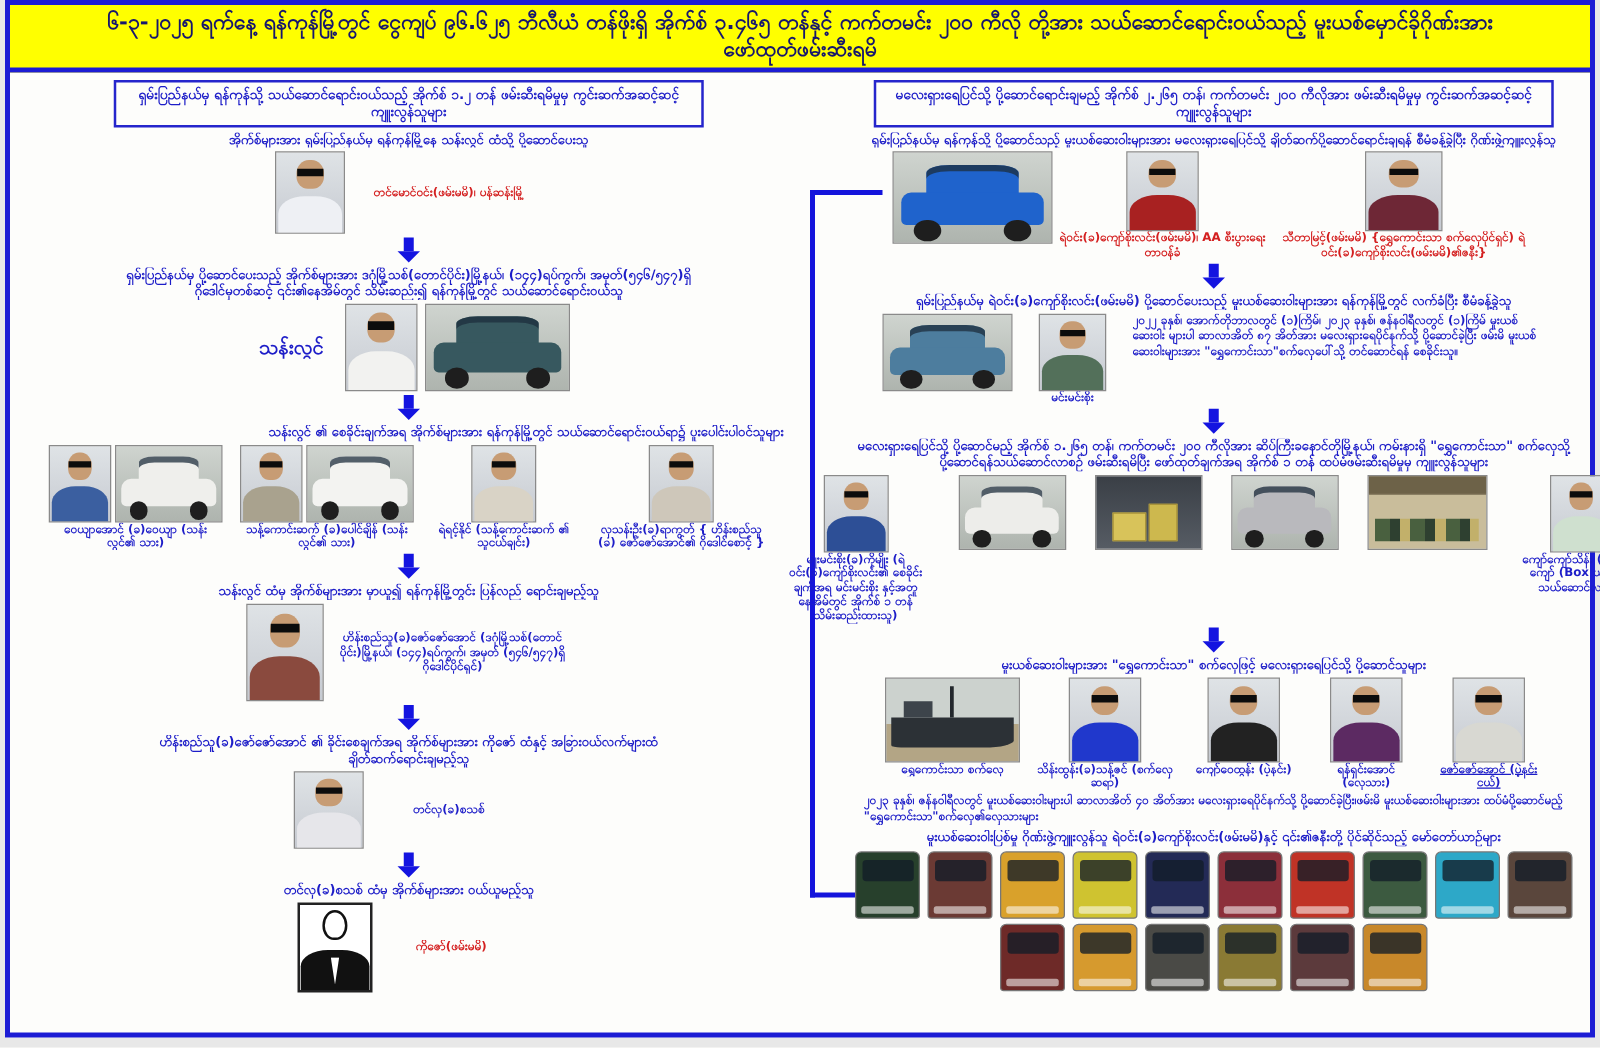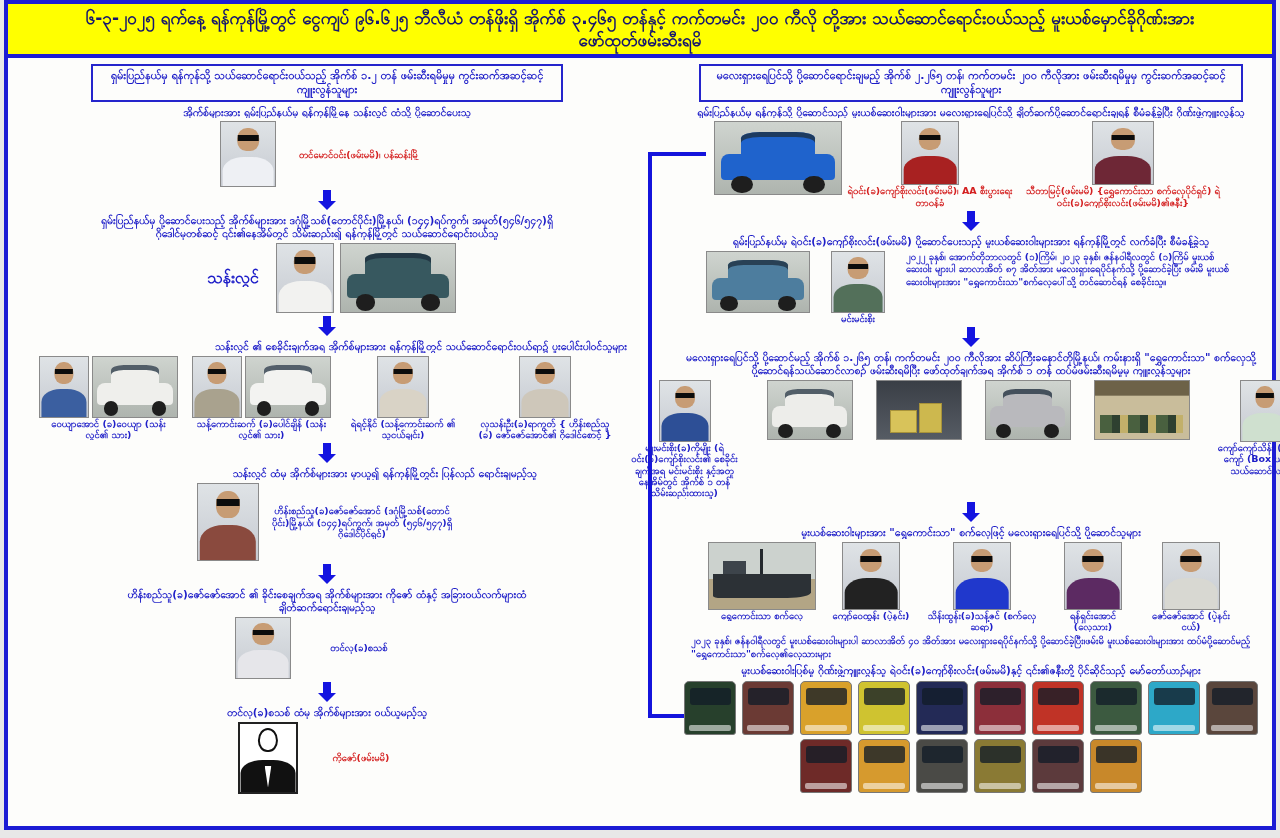--- a/index.html
+++ b/index.html
@@ -164,21 +164,21 @@
           </div>
         <div class="lbl" style="width:140px;max-height:38px;">လှသန်းဦး(ခ)ရာကွတ် { ဟိန်းစည်သူ (ခ) ဇော်ဇော်အောင်၏ ဂိုဒေါင်စောင့် }</div>
       </div>
     </div>
 
     <div class="arr">
         <i class="shaft"></i>
         <i class="tip"></i>
       </div>
 
-    <div class="cap" style="width:420px;max-height:28px;text-align:right;">သန်းလွင် ထံမှ အိုက်စ်များအား မှာယူ၍ ရန်ကုန်မြို့တွင်း ပြန်လည် ရောင်းချမည့်သူ</div>
+    <div class="cap" style="width:420px;max-height:28px;">သန်းလွင် ထံမှ အိုက်စ်များအား မှာယူ၍ ရန်ကုန်မြို့တွင်း ပြန်လည် ရောင်းချမည့်သူ</div>
     <div class="rowc">
       <div style="width: 62px; height: 78px; --c: #8a4a3e;" class="ph ph-person">
           <i class="p-head"></i>
           <i class="p-bar"></i>
           <i class="p-torso"></i>
         </div>
       <div class="lbl" style="width:190px;margin-left:8px;max-height:62px;">ဟိန်းစည်သူ(ခ)ဇော်ဇော်အောင် (ဒဂုံမြို့သစ်(တောင်ပိုင်း)မြို့နယ်၊ (၁၄၄)ရပ်ကွက်၊ အမှတ် (၅၄၆/၅၄၇)ရှိ ဂိုဒေါင်ပိုင်ရှင်)</div>
     </div>
 
     <div class="arr">
@@ -323,50 +323,50 @@
     <div class="row" style="gap:12px;">
       <div class="stack">
         <div style="width:108px;height:68px;" class="ph ph-ship">
             <i class="sh-hull"></i>
             <i class="sh-cab"></i>
             <i class="sh-mast"></i>
           </div>
         <div class="lbl" style="width:100px;max-height:26px;">ရွှေကောင်းသာ စက်လှေ</div>
       </div>
       <div class="stack">
+        <div style="width: 58px; height: 68px; --c: #2038cc;" class="ph ph-person">
+            <i class="p-head"></i>
+            <i class="p-bar"></i>
+            <i class="p-torso"></i>
+          </div>
+        <div class="lbl" style="width:112px;max-height:26px;">သိန်းထွန်း(ခ)သန့်ဇင် (စက်လှေဆရာ)</div>
+      </div>
+      <div class="stack">
         <div style="width: 58px; height: 68px; --c: #222222;" class="ph ph-person">
             <i class="p-head"></i>
             <i class="p-bar"></i>
             <i class="p-torso"></i>
           </div>
         <div class="lbl" style="width:86px;max-height:26px;">ကျော်ဝေထွန်း (ပဲ့နင်း)</div>
       </div>
       <div class="stack">
-        <div style="width: 58px; height: 68px; --c: #2038cc;" class="ph ph-person">
-            <i class="p-head"></i>
-            <i class="p-bar"></i>
-            <i class="p-torso"></i>
-          </div>
-        <div class="lbl" style="width:112px;max-height:26px;">သိန်းထွန်း(ခ)သန့်ဇင် (စက်လှေဆရာ)</div>
-      </div>
-      <div class="stack">
         <div style="width: 58px; height: 68px; --c: #5c2a62;" class="ph ph-person">
             <i class="p-head"></i>
             <i class="p-bar"></i>
             <i class="p-torso"></i>
           </div>
         <div class="lbl" style="width:86px;max-height:26px;">ရန်ရှင်းအောင် (လှေသား)</div>
       </div>
       <div class="stack">
         <div style="width: 58px; height: 68px; --c: #d8d8d2;" class="ph ph-person">
             <i class="p-head"></i>
             <i class="p-bar"></i>
             <i class="p-torso"></i>
           </div>
-        <div class="lbl" style="width:86px;max-height:26px;">ဇော်ဇော်အောင် (ပဲ့နင်းငယ်)</div>
+        <div class="lbl" style="width:86px;max-height:26px;text-decoration:underline;">ဇော်ဇော်အောင် (ပဲ့နင်းငယ်)</div>
       </div>
     </div>
 
     <div class="para" style="width:560px;max-height:30px;margin:2px 0;">၂၀၂၃ ခုနှစ်၊ ဇန်နဝါရီလတွင် မူးယစ်ဆေးဝါးများပါ ဆာလာအိတ် ၄၀ အိတ်အား မလေးရှားရေပိုင်နက်သို့ ပို့ဆောင်ခဲ့ပြီး၊ဖမ်းမိ မူးယစ်ဆေးဝါးများအား ထပ်မံပို့ဆောင်မည့် "ရွှေကောင်းသာ"စက်လှေ၏လှေသားများ</div>
 
     <div class="cap" style="width:560px;max-height:27px;">မူးယစ်ဆေးဝါးပြစ်မှု ဂိုဏ်းဖွဲ့ကျူးလွန်သူ ရဲဝင်း(ခ)ကျော်စိုးလင်း(ဖမ်းမမိ)နှင့် ၎င်း၏ဇနီးတို့ ပိုင်ဆိုင်သည့် မော်တော်ယာဉ်များ</div>
     <div class="busrow">
         <div class="bus" style="--c: #27402c;">
           <i class="b-ws"></i>
           <i class="b-bp"></i>

